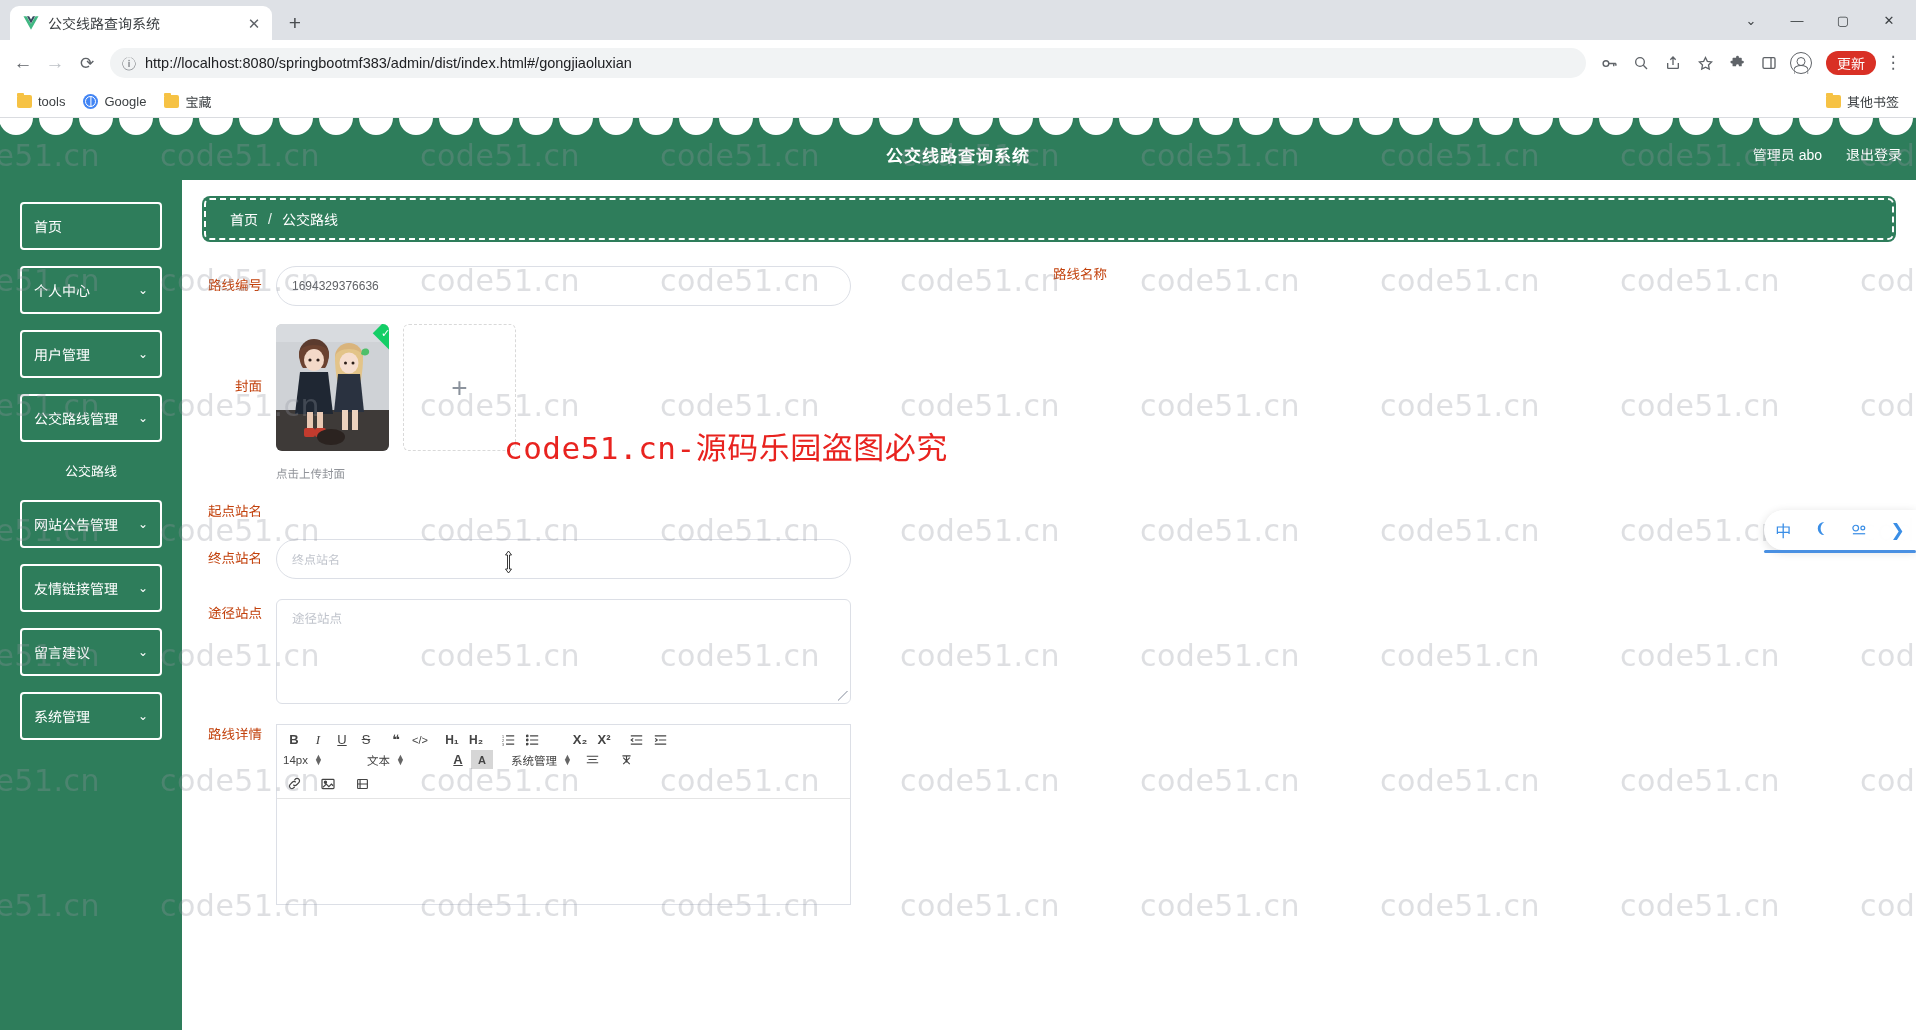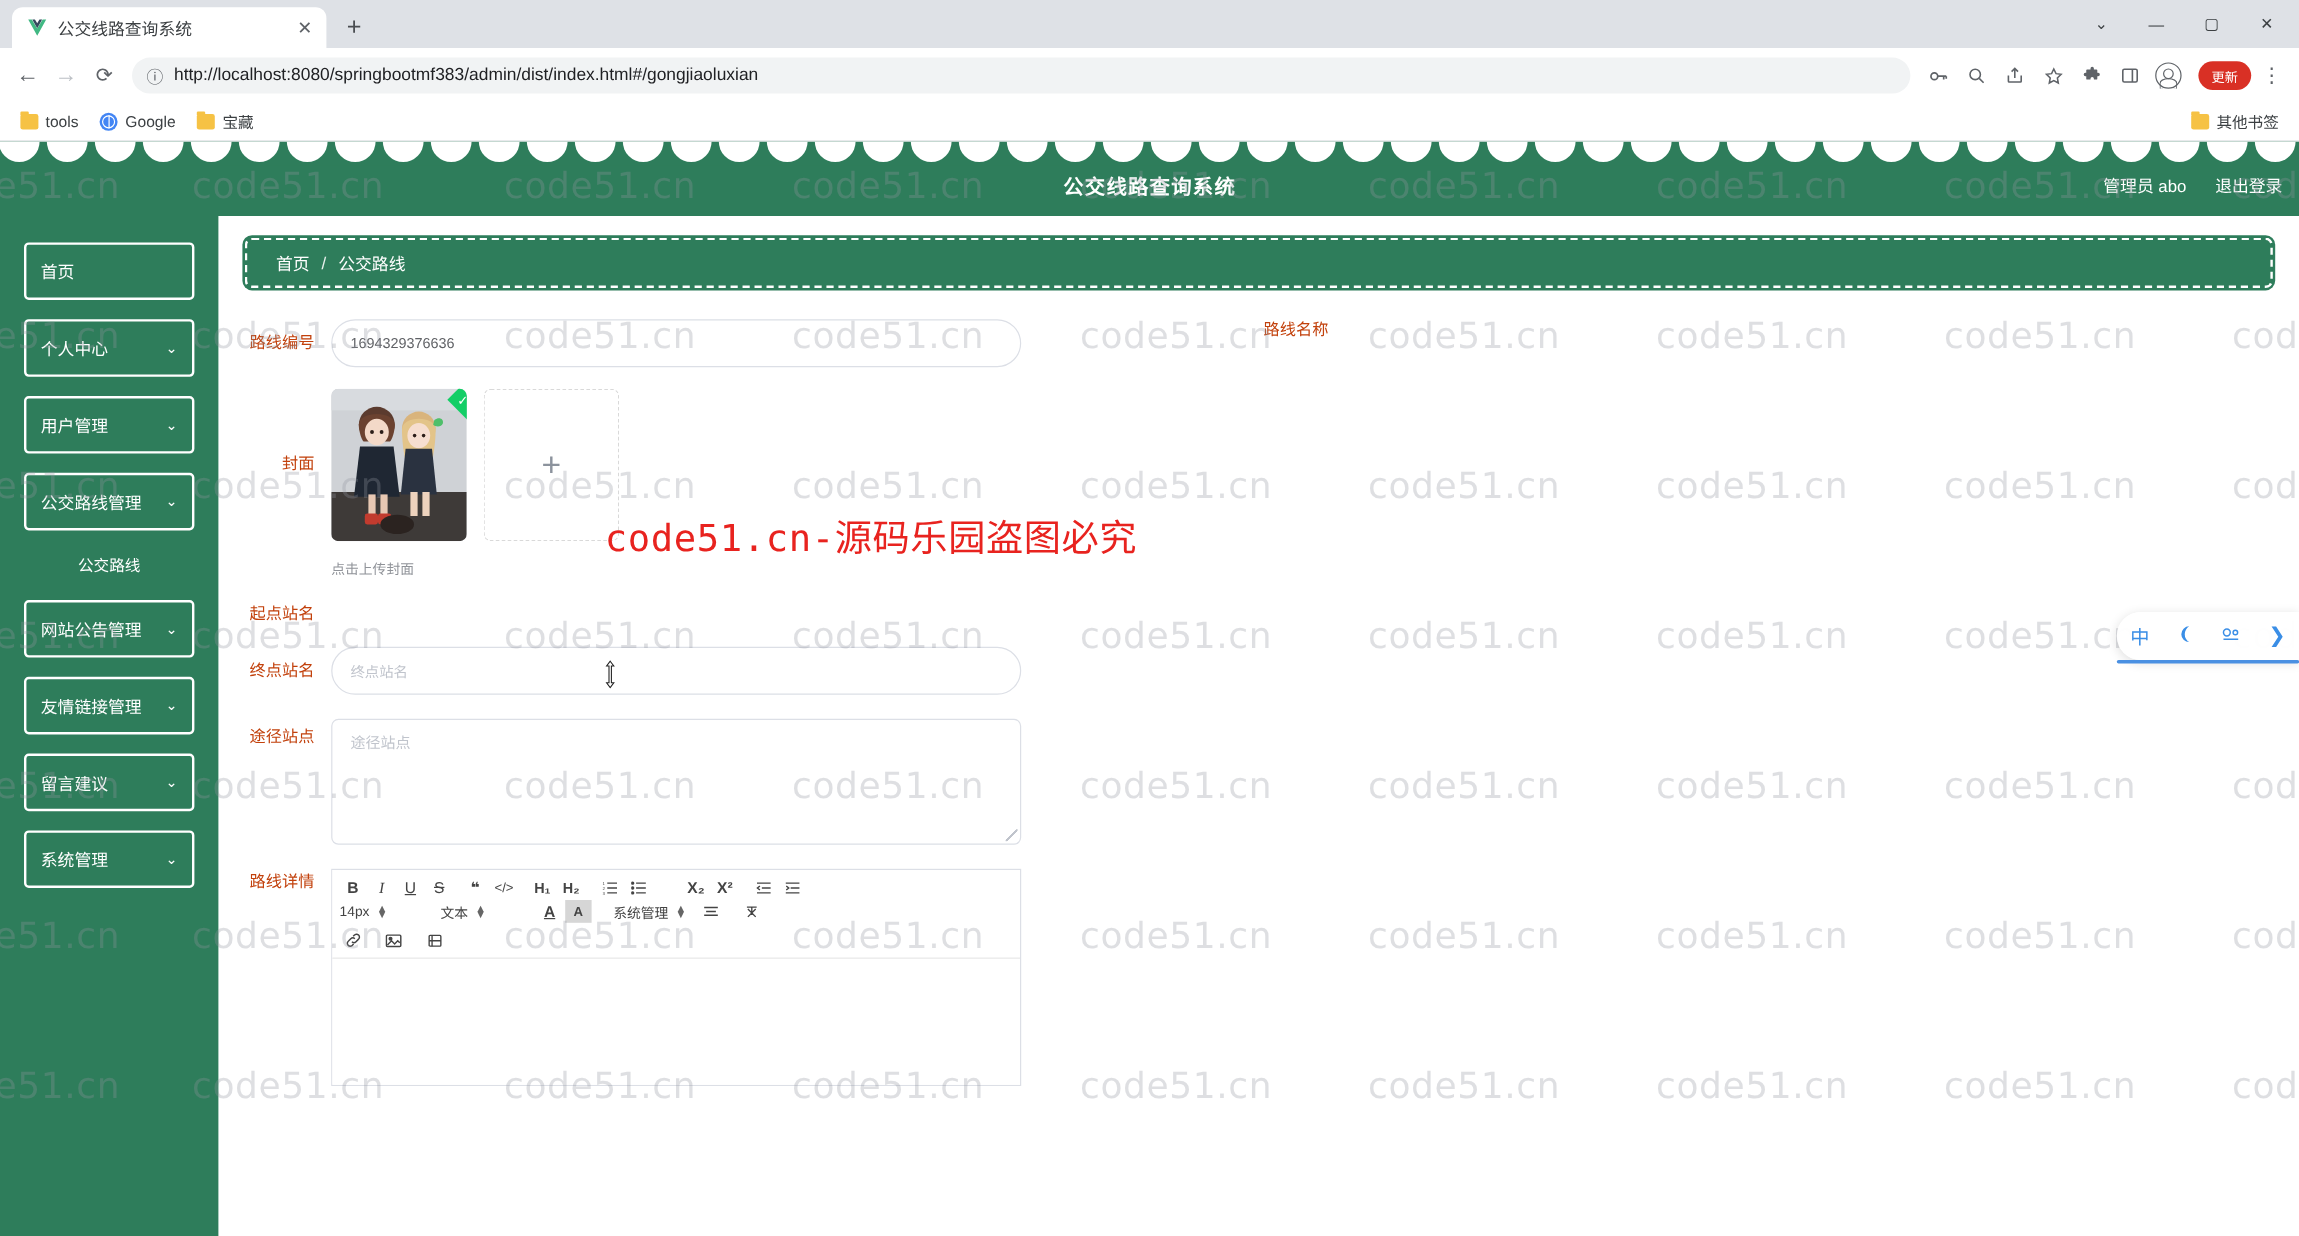--- a/index.html
+++ b/index.html
@@ -62,21 +62,21 @@
   .omnibox {
     flex: 1; height: 30px; background: #f1f3f4; border-radius: 16px;
     display: flex; align-items: center; padding: 0 12px; gap: 9px;
     margin: 0 6px; min-width: 0;
   }
   .omnibox-url {
     font-size: 14.5px; color: #202124; white-space: nowrap;
     overflow: hidden; text-overflow: ellipsis;
   }
   .update-btn {
-    background: #d93025; color: #fff; font-size: 11px; height: 24px;
+    background: #d93025; color: #fff; font-size: 14px; height: 24px;
     border-radius: 12px; padding: 0 11px; display: flex;
     align-items: center; margin-left: 8px; white-space: nowrap;
   }
   .avatar-circ {
     width: 22px; height: 22px; border-radius: 50%;
     border: 1.6px solid #5f6368; position: relative;
   }
   .avatar-circ::before {
     content: ""; position: absolute; left: 50%; top: 3.5px;
     transform: translateX(-50%); width: 7px; height: 7px;

